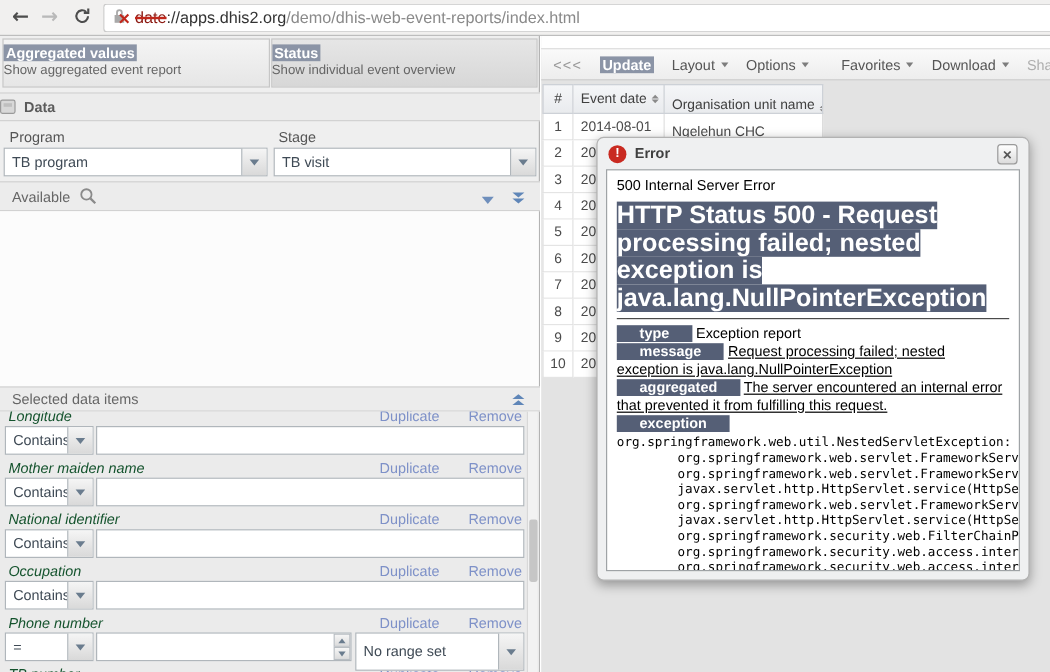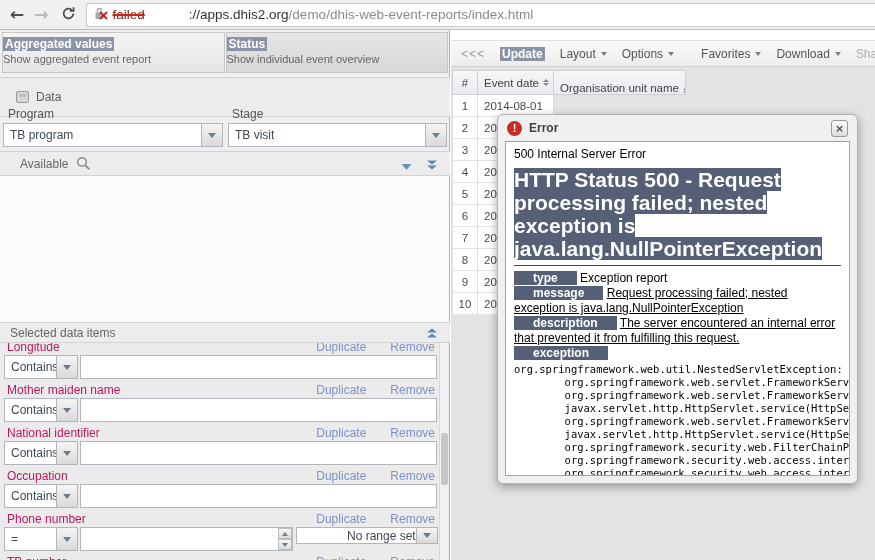--- a/index.html
+++ b/index.html
@@ -12,75 +12,75 @@
 
   
   #browser-bar{ position:absolute; left:0; top:0; width:875px; height:30px;
     background:#f1f0ef; border-bottom:1px solid #bdbdbd; display:flex; align-items:center; }
   .nav-btn{ font-size:17px; font-weight:bold; color:#4d4d4d; margin-left:10px; cursor:pointer; line-height:1; }
   .nav-btn.disabled{ color:#b9b9b9; }
   #url-box{ margin-left:10px; flex:1; height:24px; background:#fff; border:1px solid #c9c9c9;
     border-radius:3px 0 0 3px; border-right:none; display:flex; align-items:center; padding:0 6px; overflow:hidden; }
   #url-text{ font-size:13.5px; white-space:nowrap; margin-left:5px; }
   .scheme{ color:#8c1a12; text-decoration:line-through; text-decoration-color:#c1271b; text-decoration-thickness:2px; }
-  .host{ color:#333;margin-left:44px; }
+  .host{ color:#333; }
   .path{ color:#8a8a8a; }
 
   
   #left-panel{ position:absolute; left:0; top:30px; width:450px; height:530px;
     background:#efefef; border-right:1px solid #b3b3b3; }
   #tabs-row{ position:absolute; left:2px; top:2px; width:446px; height:41px; display:flex; gap:1px; }
   .big-tab{ flex:1; border:1px solid #c6c6c6; text-align:left; padding-top:4px; cursor:pointer; }
   .big-tab.active{ background:linear-gradient(#f4f4f4,#e6e6e6); }
   .big-tab.inactive{ background:linear-gradient(#e6e6e6,#d7d7d7); }
   .tab-title{ font-weight:bold; font-size:12px; }
   .hl{ background:#8b94a6; color:#ffffff; padding:0 2px; }
   .tab-sub{ font-size:11px; color:#666; margin-top:2px; }
 
   .section-header{ position:absolute; left:0; width:450px; background:#ececec;
     border-top:1px solid #d2d2d2; border-bottom:1px solid #d2d2d2;
     display:flex; align-items:center; color:#5b5b5b; }
-  #data-header{ top:47px; height:40px; font-weight:normal; padding-left:16px; }
+  #data-header{ top:47px; height:24px; font-weight:bold; padding-left:0; }
   #data-icon{ width:13px; height:12px; border:1px solid #9a9a9a; border-radius:2px;
     background:#d8d8d8; margin-right:7px; position:relative; }
   #data-icon::after{ content:""; position:absolute; left:2px; top:2px; right:2px; height:3px; background:#bfbfbf; }
 
   .fld-label{ position:absolute; top:77px; font-size:12px; color:#555; }
   .combo{ position:absolute; height:24px; background:#fff; border:1px solid #b0b6bb; display:flex; align-items:center; }
   .combo-text{ flex:1; padding-left:6px; color:#3f4a55; white-space:nowrap; overflow:hidden; }
   .combo-btn{ width:21px; height:100%; border-left:1px solid #b0b6bb;
     background:linear-gradient(#f5f5f5,#d9d9d9); display:flex; align-items:center; justify-content:center; cursor:pointer; }
   .car{ width:0; height:0; border-left:4px solid transparent; border-right:4px solid transparent; border-top:5px solid #6a7c8e; }
 
-  #available-header{ top:121px; height:25px; padding-left:20px; color:#666; }
+  #available-header{ top:121px; height:25px; padding-left:10px; color:#666; }
   #avail-search{ margin-left:8px; margin-top:2px; }
   #avail-icons{ position:absolute; right:12px; top:8px; display:flex; gap:14px; align-items:center; }
   #available-list{ position:absolute; left:0; top:146px; width:449px; height:146px; background:#fcfcfc; }
 
   #selected-header{ top:292px; height:21px; padding-left:10px; color:#666; }
   #sel-collapse{ position:absolute; right:12px; top:5px; }
 
   #filter-list{ position:absolute; left:0; top:313px; width:449px; height:217px; overflow:hidden; background:#ebebeb; }
   #filter-inner{ margin-top:-6px; }
   .f-block{ height:43px; }
   .f-label-row{ height:17px; margin:0 14px 0 7px; padding-top:2px; display:flex; justify-content:space-between; align-items:center; }
-  .f-label{ color:#be185d; }
+  .f-label{ color:#14532d;font-style:italic; }
   .f-links{ display:flex; gap:24px; }
   .lnk{ color:#7e91c8; cursor:pointer; }
   .f-ctrl-row{ height:24px; margin:1px 12px 0 4px; display:flex; }
   .f-ctrl-row .op{ position:relative; width:74px; flex:none; }
   .f-input{ flex:1; height:24px; border:1px solid #b0b6bb; background:#fff; margin-left:2px; padding:0 4px; font-size:12px; outline:none; }
   .op.combo, .rangecombo.combo{ position:relative; }
   .spin-wrap{ position:relative; width:213px; flex:none; margin-left:2px; }
   .spin-wrap input{ width:100%; margin-left:0; }
   .spinner{ position:absolute; right:1px; top:1px; width:14px; height:22px; display:flex; flex-direction:column; }
   .spin-btn{ flex:1; background:linear-gradient(#f6f6f6,#dcdcdc); border:1px solid #b9bec3; display:flex; align-items:center; justify-content:center; cursor:pointer; }
   .spin-btn .u{ width:0;height:0;border-left:3px solid transparent;border-right:3px solid transparent;border-bottom:4px solid #6a7c8e; }
   .spin-btn .d{ width:0;height:0;border-left:3px solid transparent;border-right:3px solid transparent;border-top:4px solid #6a7c8e; }
-  .rangecombo{ flex:1; margin-left:3px; height:17px;padding-left:44px; }
+  .rangecombo{ flex:1; margin-left:3px; height:32px; }
 
   #f-scrollbar{ position:absolute; right:1px; top:313px; width:9px; height:217px;
     background:#f2f2f2; border-left:1px solid #d8d8d8; }
   #f-thumb{ position:absolute; left:1px; top:90px; width:7px; height:52px; background:#c6c6c6; border-radius:2px; }
 
   
   #right-region{ position:absolute; left:451px; top:30px; width:424px; height:530px; background:#e3e3e3; }
   #right-top-strip{ position:absolute; left:0; top:0; width:424px; height:10px; background:#fff; }
   #toolbar{ position:absolute; left:0; top:10px; width:424px; height:27px;
     background:linear-gradient(#fafafa,#ededed); border-top:1px solid #e0e0e0; border-bottom:1px solid #cfcfcf;
@@ -145,21 +145,21 @@
   </span>
   <div id="url-box">
     <span>
       <svg width="15" height="15" viewBox="0 0 15 15">
         <rect x="2.5" y="6.5" width="8" height="6.5" fill="#a9a9a9"></rect>
         <path d="M4.5 6.5 V4.5 a2 2 0 0 1 4 0 V6.5" fill="none" stroke="#a9a9a9" stroke-width="1.5"></path>
         <line x1="7" y1="6" x2="14" y2="13" stroke="#c1271b" stroke-width="1.8"></line>
         <line x1="14" y1="6" x2="7" y2="13" stroke="#c1271b" stroke-width="1.8"></line>
       </svg>
     </span>
-    <span id="url-text"><span class="scheme">failed</span><span class="host">://apps.dhis2.org</span><span class="path">/demo/dhis-web-event-reports/index.html</span></span>
+    <span id="url-text"><span class="scheme">date</span><span class="host">://apps.dhis2.org</span><span class="path">/demo/dhis-web-event-reports/index.html</span></span>
   </div>
 </div>
 
 <div id="left-panel">
 
   <div id="tabs-row">
     <div class="big-tab active">
       <div class="tab-title"><span class="hl">Aggregated values</span></div>
       <div class="tab-sub">Show aggregated event report</div>
     </div>
@@ -400,20 +400,21 @@
         <span>Organisation unit name</span>
         <span class="sort">
             <i class="u"></i>
             <i class="d"></i>
           </span>
       </div>
     </div>
     <div class="tr">
         <div class="td c-num">1</div>
         <div class="td c-date">2014-08-01</div>
+        <div class="td c-org">Ngelehun CHC</div>
       </div>
     <div class="tr">
         <div class="td c-num">2</div>
         <div class="td c-date">2014</div>
         <div class="td c-org"></div>
       </div>
     <div class="tr">
         <div class="td c-num">3</div>
         <div class="td c-date">2014</div>
         <div class="td c-org"></div>
@@ -464,21 +465,21 @@
   </div>
   <div id="dialog-body">
     <div id="err-status">500 Internal Server Error</div>
     <h1 id="err-heading"><span class="hl-dark">HTTP Status 500 - Request processing failed; nested exception is java.lang.NullPointerException</span></h1>
     <hr id="err-hr">
     <div class="err-fields">
       <span class="fld-b">type</span>
       <span>Exception report</span><br>
       <span class="fld-b">message</span>
       <span class="fld-u">Request processing failed; nested exception is java.lang.NullPointerException</span><br>
-      <span class="fld-b">description</span>
+      <span class="fld-b">aggregated</span>
       <span class="fld-u">The server encountered an internal error that prevented it from fulfilling this request.</span><br>
       <span class="fld-b">exception</span>
     </div>
     <pre id="err-stack">org.springframework.web.util.NestedServletException: Requ
         org.springframework.web.servlet.FrameworkServlet.
         org.springframework.web.servlet.FrameworkServlet.
         javax.servlet.http.HttpServlet.service(HttpServle
         org.springframework.web.servlet.FrameworkServlet.
         javax.servlet.http.HttpServlet.service(HttpServle
         org.springframework.security.web.FilterChainProxy

